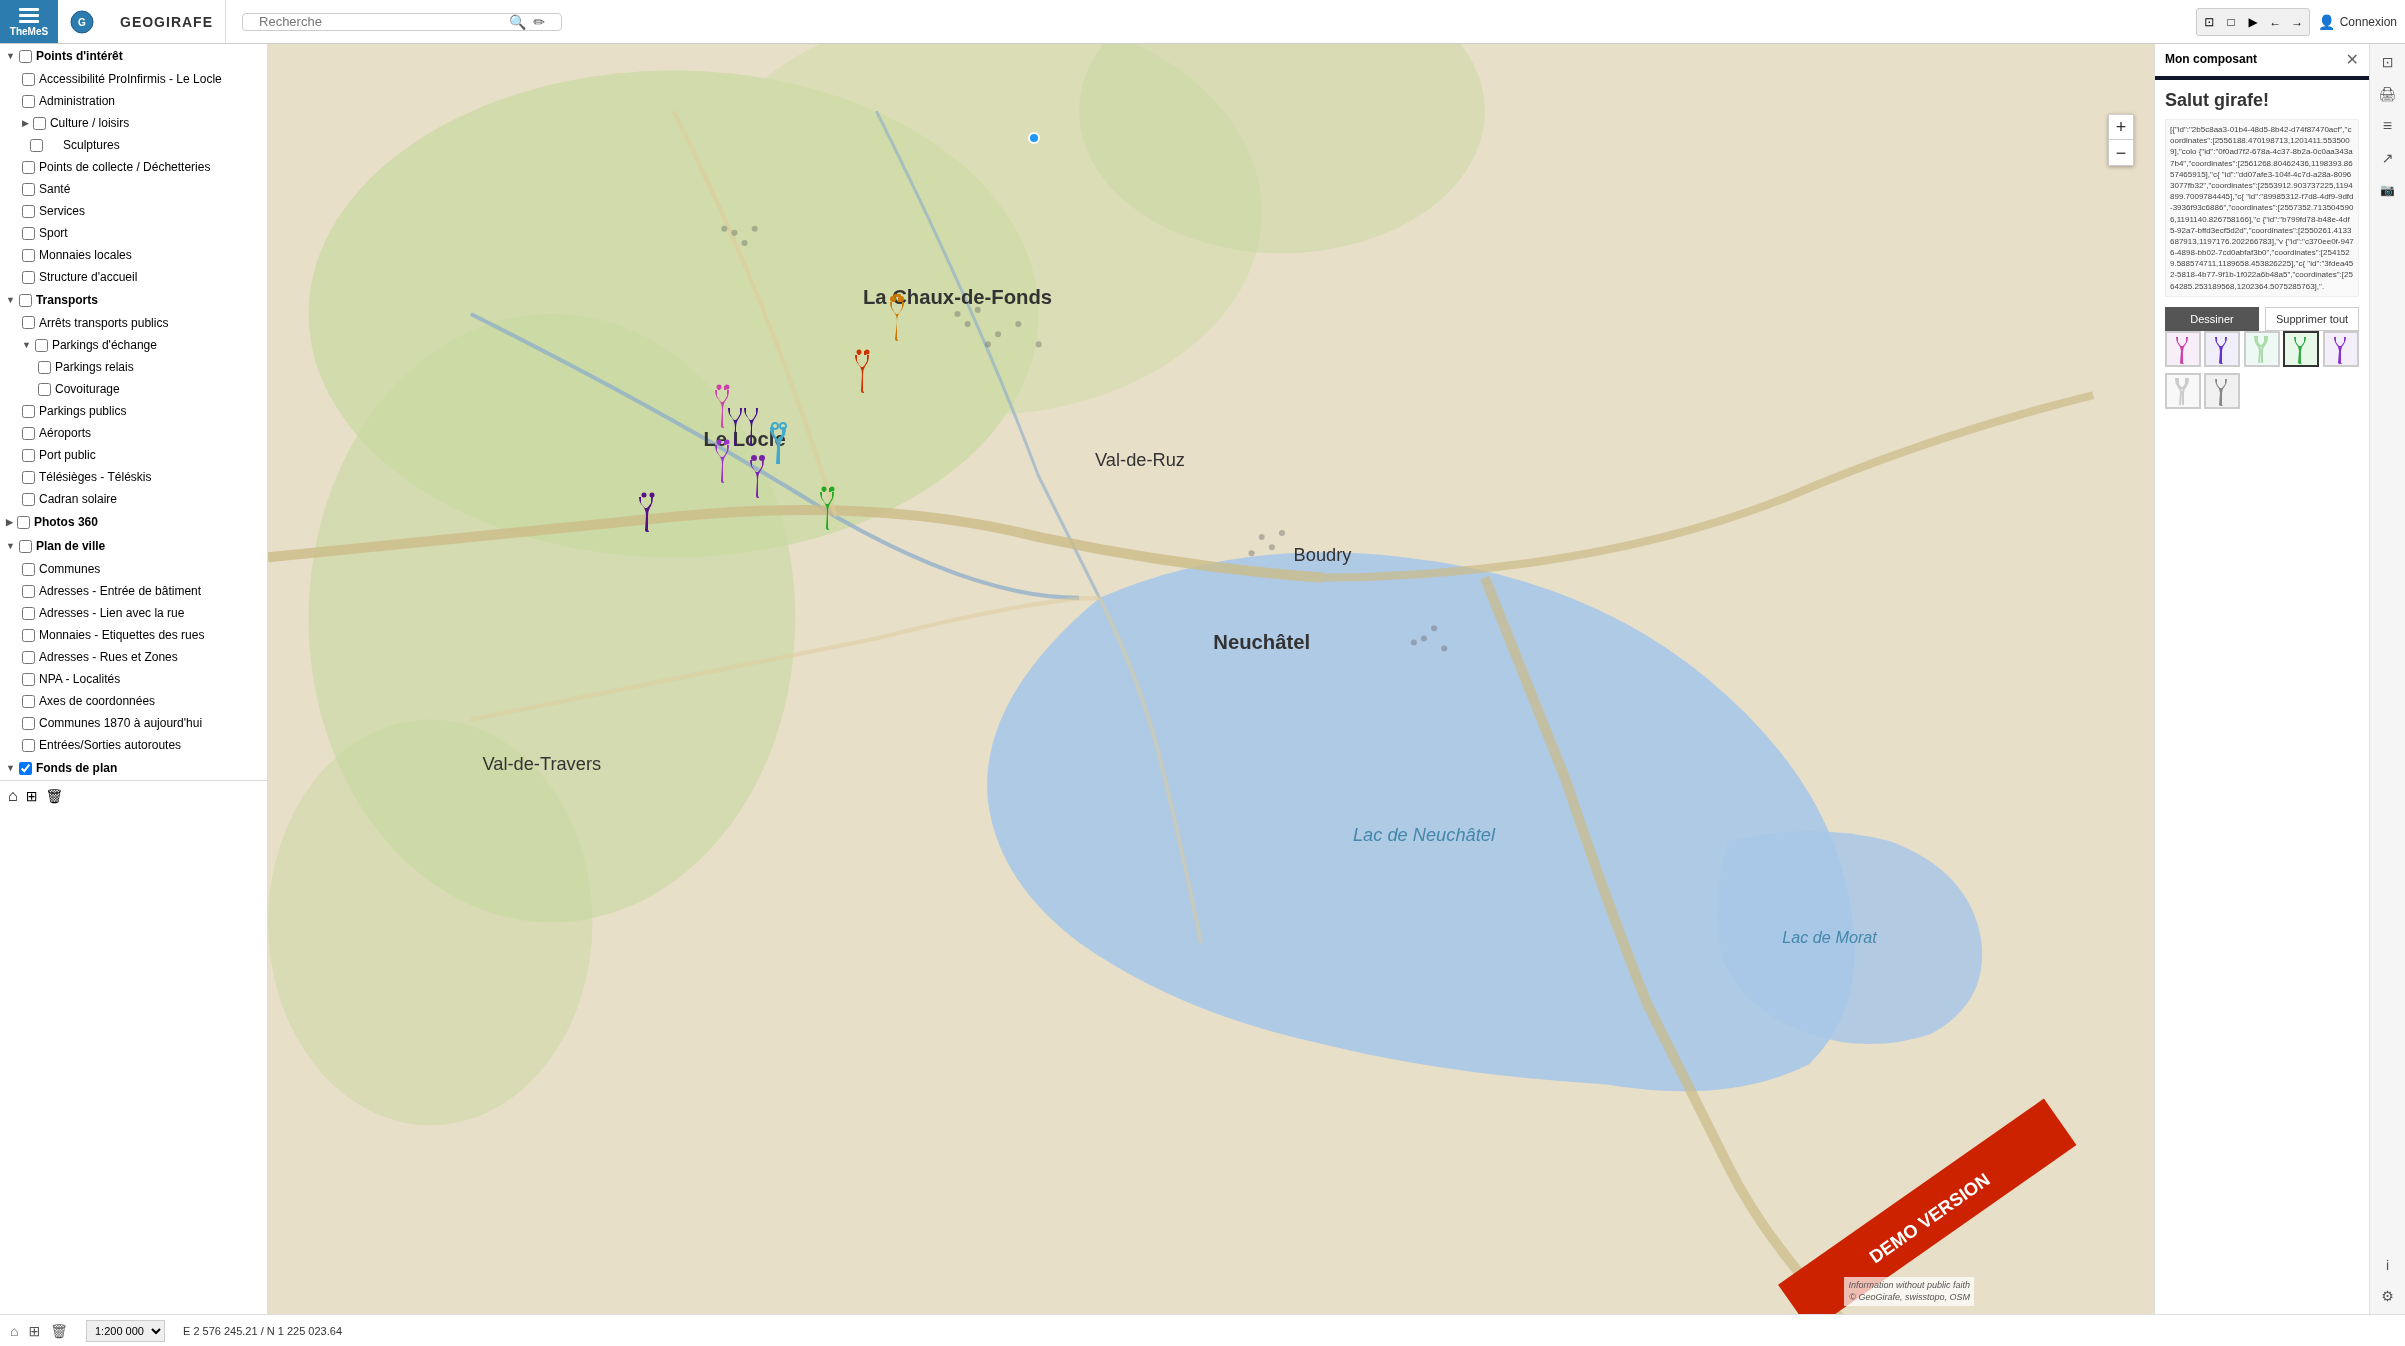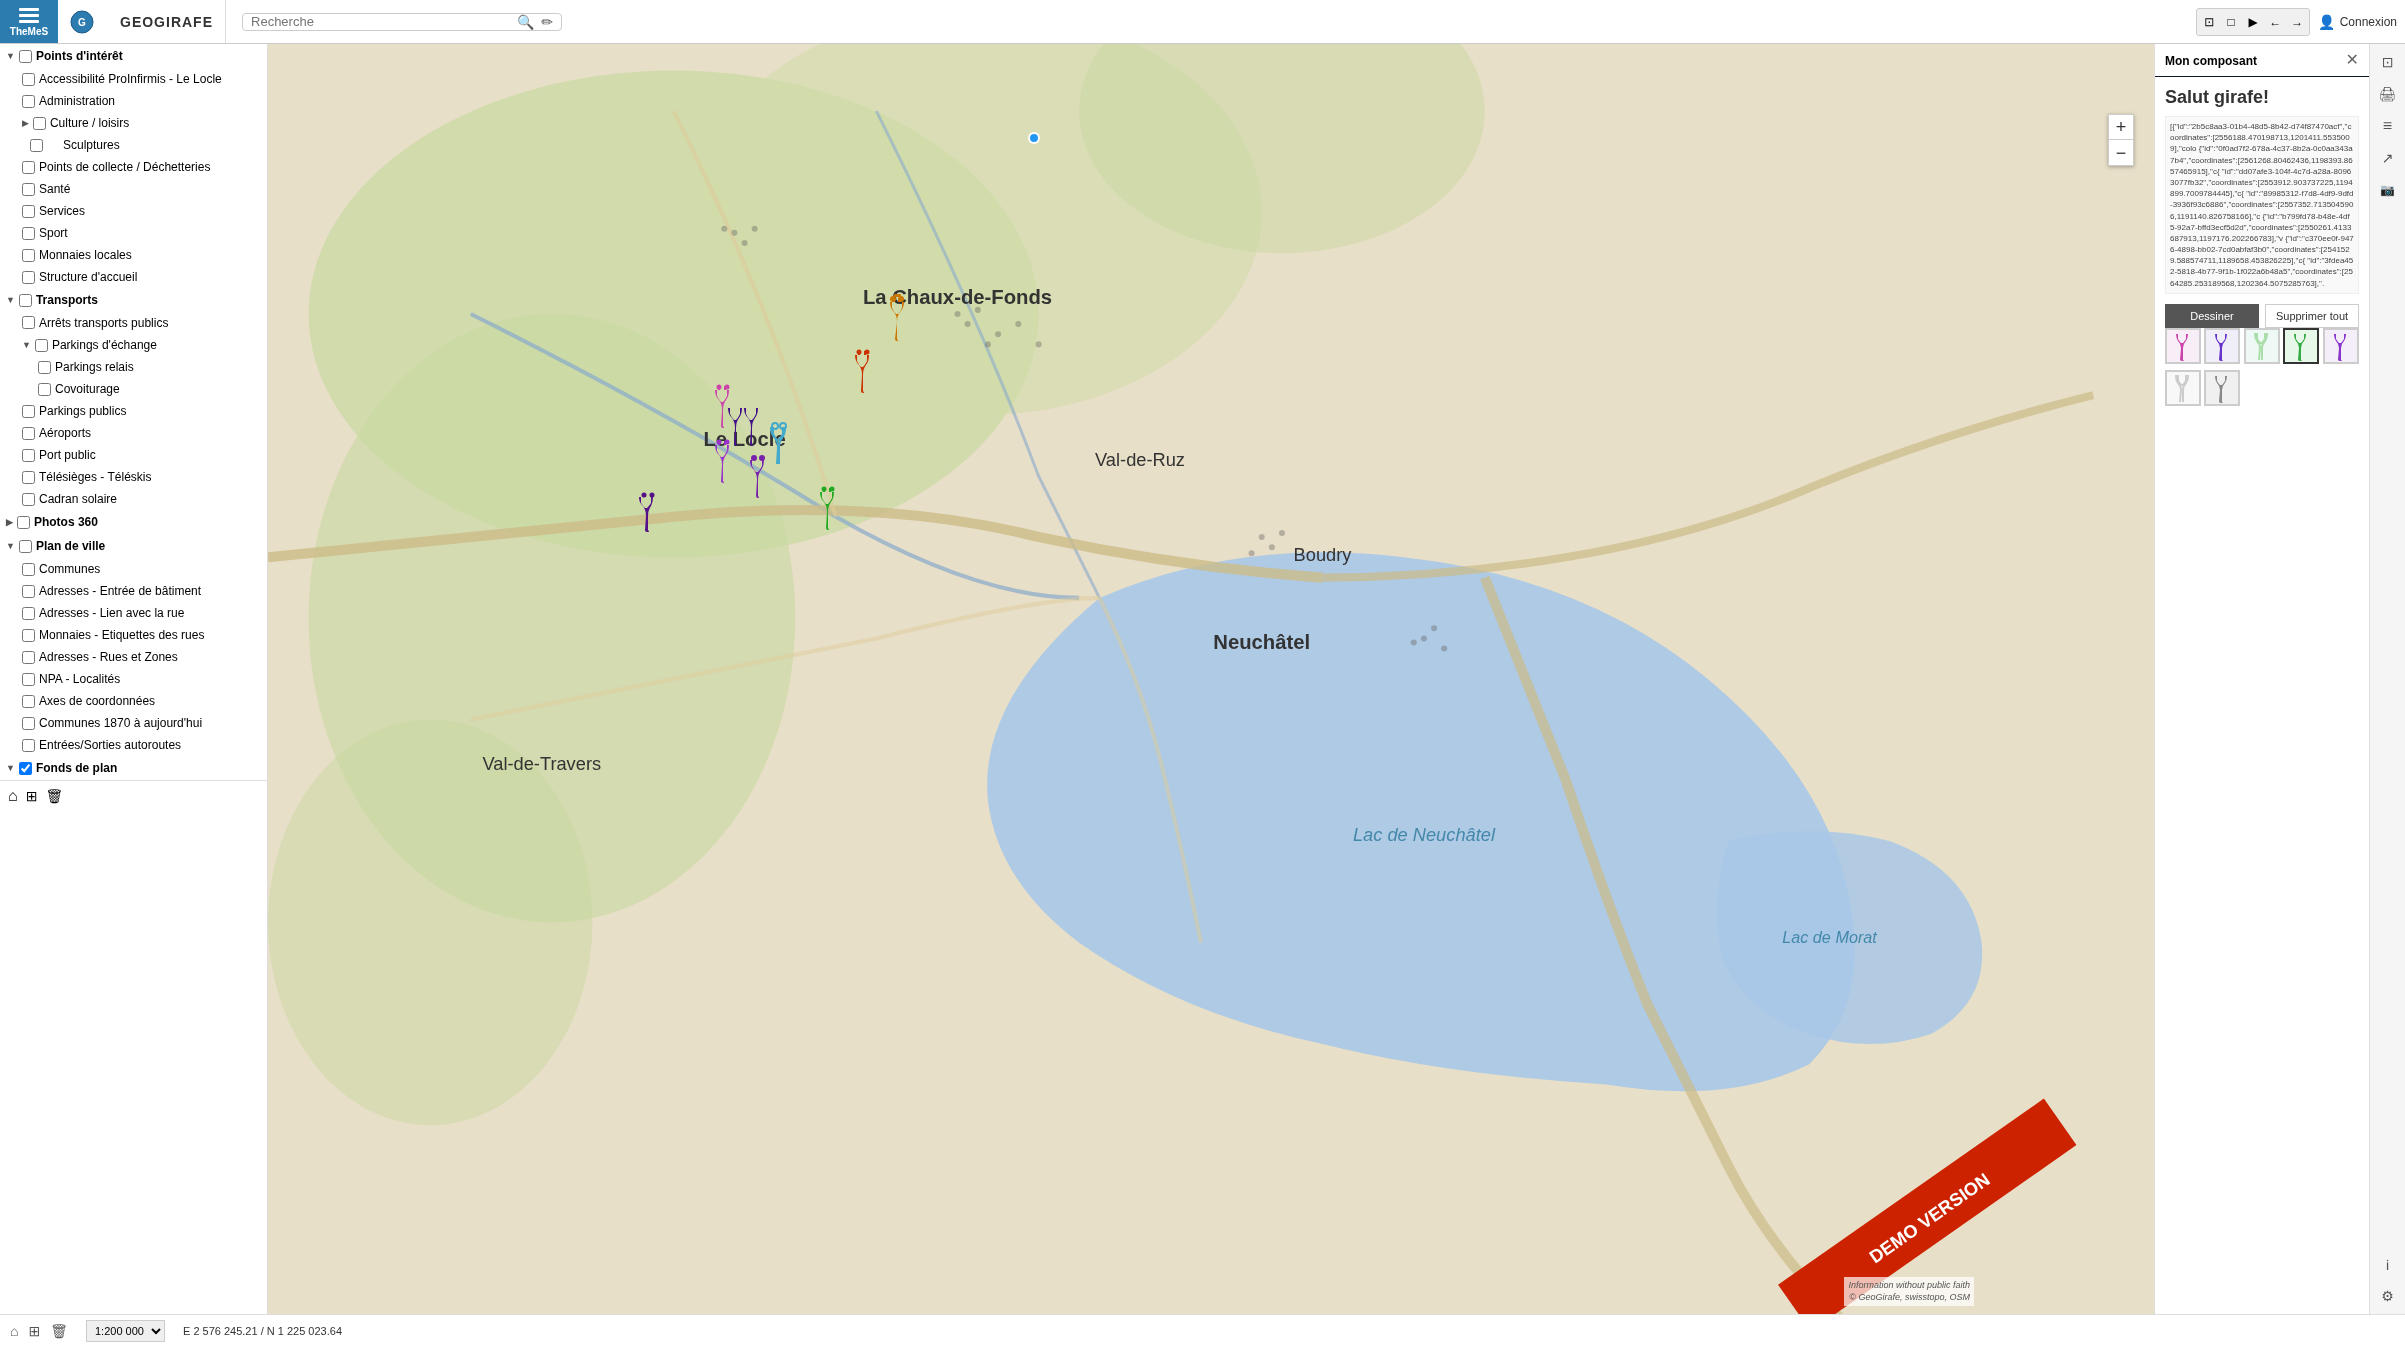--- a/index.html
+++ b/index.html
@@ -20,21 +20,21 @@
   </button>
 
   <div style="display:flex; align-items:center; padding:0 12px; gap:8px; border-right:1px solid #ddd;">
     <svg width="24" height="24" viewBox="0 0 24 24">
       <circle cx="12" cy="12" r="11" fill="#2c7cb0" stroke="#1a5a8a" stroke-width="1"></circle>
       <text x="12" y="16" text-anchor="middle" fill="white" font-size="10" font-weight="bold">G</text>
     </svg>
     <span style="font-weight:bold; font-size:14px; color:#333; letter-spacing:1px;margin-left:18px;">GEOGIRAFE</span>
   </div>
 
-  <div style="display:flex; align-items:center; margin-left:16px; border:1px solid #ccc; border-radius:4px; height:18px; padding:0 8px; gap:6px; width:320px; align-self:center;">
+  <div style="display:flex; align-items:center; margin-left:16px; border:1px solid #ccc; border-radius:4px; height:18px; padding:0 16px; gap:6px; width:320px; align-self:center;">
     <input type="text" style="border: none; outline: none; flex: 1 1 0%; font-size: 13px;" placeholder="Recherche">
     <button style="background:none; border:none; cursor:pointer; font-size:14px; color:#555;">🔍</button>
     <button style="background:none; border:none; cursor:pointer; font-size:14px; color:#555;">✏</button>
   </div>
 
   <div style="display:flex; align-items:center; gap:8px; margin-left:auto; padding-right:8px;">
     <div style="display:flex; align-items:center; gap:2px; background:#f0f0f0; border:1px solid #ccc; border-radius:3px; padding:2px; height:28px;">
       <button style="background:none; border:none; cursor:pointer; font-size:12px; width:20px;">⊡</button>
       <button style="background:none; border:none; cursor:pointer; font-size:12px; width:20px;">□</button>
       <button style="background:none; border:none; cursor:pointer; font-size:12px; width:20px;">▶</button>
@@ -359,21 +359,21 @@
       <button style="width:26px; height:26px; background:white; border:1px solid #ccc; border-top:none; cursor:pointer; font-size:18px; display:flex; align-items:center; justify-content:center; font-weight:300; color:#333; line-height:1;">−</button>
     </div>
 
     <div style="position:absolute; bottom:8px; right:180px; font-size:9px; color:#555; text-align:right; background:rgba(255,255,255,0.7); padding:2px 4px; line-height:1.4;">
       <span style="white-space:pre;font-style:italic;">Information without public faith
 © GeoGirafe, swisstopo, OSM</span>
     </div>
   </div>
 
   <div style="width:215px; background:#fff; border-left:1px solid #ddd; display:flex; flex-direction:column; flex-shrink:0; overflow:hidden;">
-    <div style="display:flex; align-items:flex-end; justify-content:space-between; padding:8px 10px; border-bottom:1px solid #0f172a;">
+    <div style="display:flex; align-items:flex-start; justify-content:space-between; padding:8px 10px; border-bottom:4px solid #0f172a;">
       <span style="font-size:12px; font-weight:bold;">Mon composant</span>
       <button style="background:none; border:none; cursor:pointer; font-size:16px; color:#666; line-height:1;">✕</button>
     </div>
     <div style="flex:1; overflow-y:auto; padding:10px;">
       <div style="font-size:18px; font-weight:bold; color:#333; margin-bottom:8px;">Salut girafe!</div>
       <div style="font-size:8px; color:#444; line-height:1.4; word-break:break-all; max-height:185px; overflow-y:auto; margin-bottom:10px; background:#f9f9f9; padding:4px; border:1px solid #eee;">[{"id":"2b5c8aa3-01b4-48d5-8b42-d74f87470acf","coordinates":[2556188.470198713,1201411.5535009],"colo {"id":"0f0ad7f2-678a-4c37-8b2a-0c0aa343a7b4","coordinates":[2561268.80462436,1198393.8657465915],"c{ "id":"dd07afe3-104f-4c7d-a28a-80963077fb32","coordinates":[2553912.903737225,1194899.7009784445],"c{ "id":"89985312-f7d8-4df9-9dfd-3936f93c6886","coordinates":[2557352.7135045906,1191140.826758166],"c {"id":"b799fd78-b48e-4df5-92a7-bffd3ecf5d2d","coordinates":[2550261.4133687913,1197176.202266783],"v {"id":"c370ee0f-9476-4898-bb02-7cd0abfaf3b0","coordinates":[2541529.588574711,1189658.453826225],"c{ "id":"3fdea452-5818-4b77-9f1b-1f022a6b48a5","coordinates":[2564285.253189568,1202364.5075285763],".</div>
 
       <div style="display:flex; gap:6px; margin-bottom:0;">
         <button style="flex:1; padding:5px 4px; font-size:11px; border:1px solid #555; cursor:pointer; background:#555; color:white;">Dessiner</button>
         <button style="flex:1; padding:5px 4px; font-size:11px; border:1px solid #ccc; cursor:pointer; background:white; color:#333;">Supprimer tout</button>

